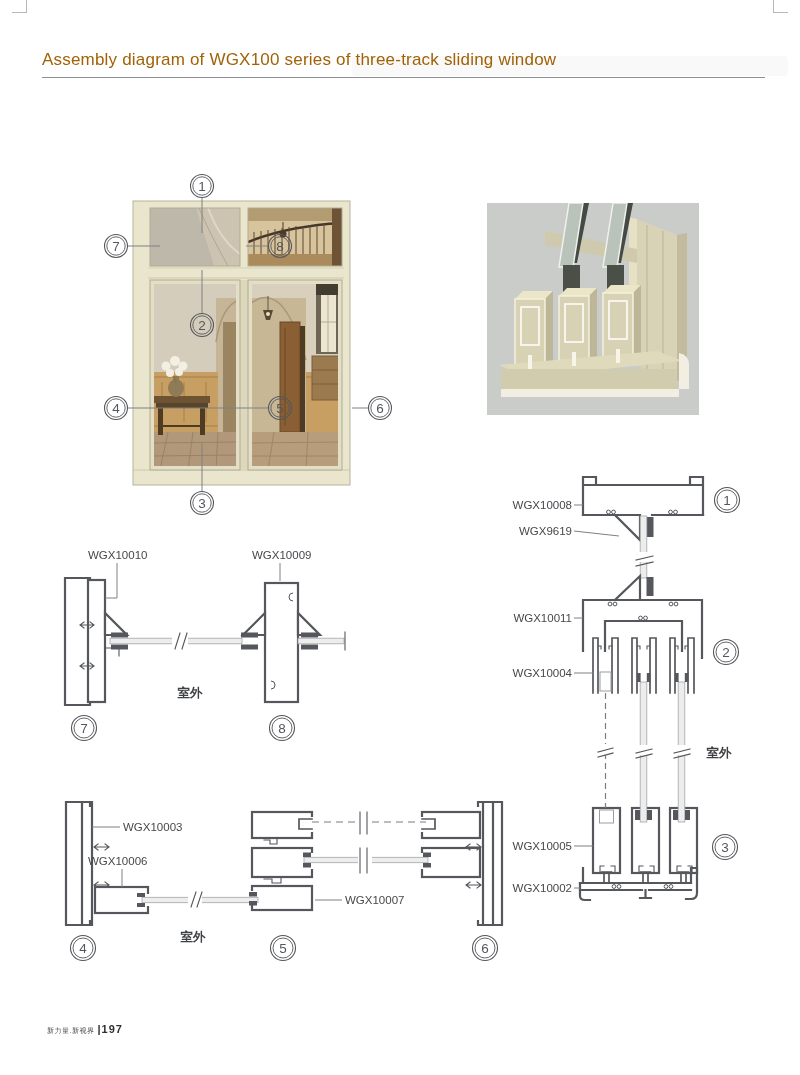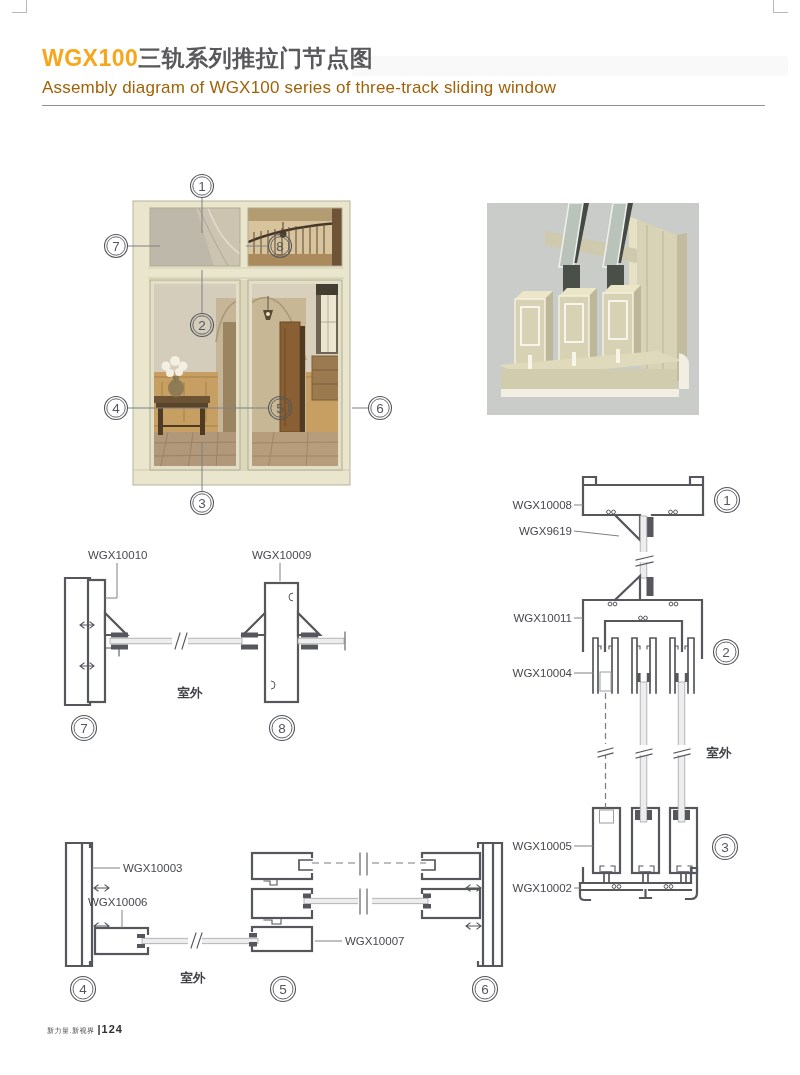--- a/index.html
+++ b/index.html
@@ -15,21 +15,21 @@
   .title{font-size:23px;font-weight:bold;letter-spacing:.5px;color:#58595b;line-height:28px;}
   .title .hl{color:#f6a71b;}
   .subtitle{font-size:17px;color:#a16207;margin-top:6px;letter-spacing:.2px;}
   .rule{margin-top:7px;height:0;border-top:1px solid #8f9194;}
   
   .fig{position:absolute;}
   .f-photo{left:96px;top:170px;width:300px;height:350px;}
   .f-render{left:487px;top:203px;width:212px;height:212px;}
   .f-d78{left:55px;top:535px;width:350px;height:215px;text-align:right;}
   .f-vert{left:495px;top:476px;width:255px;height:445px;}
-  .f-horz{left:50px;top:836px;width:465px;height:175px;}
+  .f-horz{left:50px;top:795px;width:465px;height:175px;}
   svg{display:block;}
   
   .ln{stroke:#55575c;stroke-width:2.2;fill:none;stroke-linecap:square;stroke-linejoin:miter;}
   .lnf{stroke:#55575c;stroke-width:2.2;fill:#ffffff;stroke-linejoin:miter;}
   .ln1{stroke:#55575c;stroke-width:1.7;fill:none;stroke-linecap:square;}
   .thin{stroke:#55575c;stroke-width:1.1;fill:none;stroke-linecap:square;}
   .lead{stroke:#7e8084;stroke-width:1;fill:none;}
   .glass{fill:#ededed;stroke:#a3a5a8;stroke-width:.8;}
   .dk{fill:#55575c;stroke:none;}
   .wx{fill:#ffffff;stroke:none;}
@@ -48,21 +48,20 @@
 </head>
 <body>
 
 <div class="page">
 
   <div class="mark tl"></div>
   <div class="mark tr"></div>
   <div class="ghost"></div>
 
   <div class="hdr">
-    <div class="title"><span class="hl">WGX100</span><span>三轨系列推拉门节点图</span></div>
     <div class="subtitle">Assembly diagram of WGX100 series of three-track sliding window</div>
     <div class="rule"></div>
   </div>
 
   <div class="fig f-photo">
   <svg width="300" height="350" viewBox="0 0 300 350">
     <defs>
       <clipPath id="pT1">
             <rect x="54" y="38" width="90" height="58"></rect>
           </clipPath>
@@ -589,16 +588,16 @@
           <circle class="co" cx="435" cy="153" r="12.5"></circle>
           <circle class="ci" cx="435" cy="153" r="10"></circle>
           <text class="cn" x="435" y="157.8">6</text>
         </g>
   </svg>
   </div>
 
   <div class="footer">
     <span class="brand">新力量.新视界</span>
     <span class="sep">|</span>
-    <span class="pg">124</span>
+    <span class="pg">197</span>
   </div>
 
 </div>
 
 </body></html>

